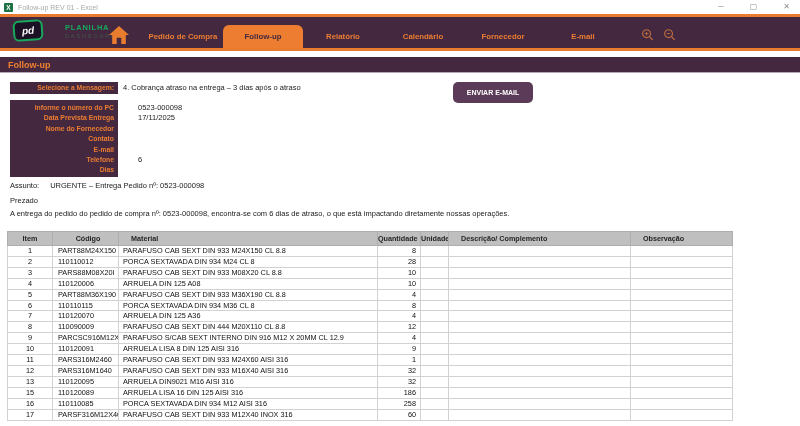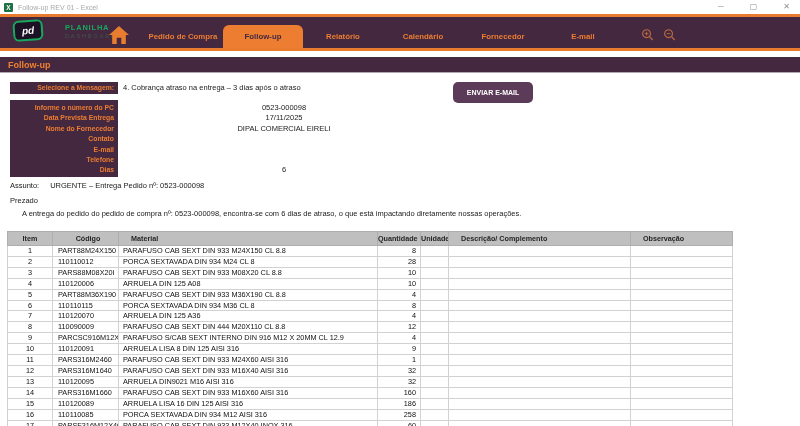--- a/index.html
+++ b/index.html
@@ -51,28 +51,28 @@
   .msg-value { position:absolute; left:123px; top:82px; height:12px; line-height:12px;
     font-size:7.5px; color:#1a1a1a; cursor:pointer; }
   .send-btn { position:absolute; left:453px; top:82px; width:80px; height:21px; background:#5c3b58;
     border:none; border-radius:5px; color:#fff; font-weight:bold; font-size:7px;
     font-family:inherit; cursor:pointer; }
 
   .fields-box { position:absolute; left:10px; top:100px; width:108px; height:77px; background:#432840;
     padding-top:3px; }
   .field-label { height:10.4px; line-height:10.4px; text-align:right; padding-right:4px;
     color:#ed7d31; font-size:6.8px; font-weight:bold; }
-  .field-values { position:absolute; left:124px; top:100px; width:320px; padding-top:3px;text-align:center; }
+  .field-values { position:absolute; left:138px; top:100px; width:320px; padding-top:3px; }
   .field-value { height:10.4px; line-height:10.4px; font-size:7.5px; color:#1a1a1a; }
 
   
   .subject-line { position:absolute; left:10px; top:181px; font-size:7.5px; color:#1a1a1a; }
   .subject-line .lbl { margin-right:11px; }
   .greeting { position:absolute; left:10px; top:196px; font-size:7.5px; color:#1a1a1a; }
-  .body-line { position:absolute; left:10px; top:209px; font-size:7.5px; color:#1a1a1a;margin-left:12px; }
+  .body-line { position:absolute; left:10px; top:209px; font-size:7.5px; color:#1a1a1a; }
 
   
   table.items { position:absolute; left:7px; top:231px; width:725px; border-collapse:collapse;
     table-layout:fixed; font-size:7.3px; color:#111; }
   table.items th { background:#bfbfbf; color:#262626; font-weight:bold; font-size:7.2px;
     height:14px; border:1px solid #aeaeae; overflow:hidden; white-space:nowrap; }
   table.items td { height:9.9px; line-height:9.9px; border:1px solid #d2d2d2; overflow:hidden;
     white-space:nowrap; background:#fff; }
   .c-item   { text-align:center; }
   .c-codigo { text-align:left; padding-left:5px; }
@@ -148,21 +148,20 @@
   <div class="field-label">Data Prevista Entrega</div>
   <div class="field-label">Nome do Fornecedor</div>
   <div class="field-label">Contato</div>
   <div class="field-label">E-mail</div>
   <div class="field-label">Telefone</div>
   <div class="field-label">Dias</div>
 </div>
 <div class="field-values">
   <div class="field-value">0523-000098</div>
   <div class="field-value">17/11/2025</div>
-  <div class="field-value">DIPAL COMERCIAL EIRELI</div>
   <div class="field-value"></div>
   <div class="field-value"></div>
   <div class="field-value"></div>
   <div class="field-value">6</div>
 </div>
 
 <div class="subject-line">
   <span class="lbl">Assunto:</span><span>URGENTE – Entrega Pedido nº: 0523-000098</span>
 </div>
 <div class="greeting">Prezado</div>
@@ -313,29 +312,20 @@
   <tr>
     <td class="c-item">13</td>
     <td class="c-codigo">110120095</td>
     <td class="c-mat">ARRUELA DIN9021 M16 AISI 316</td>
     <td class="c-qtd">32</td>
     <td class="c-uni"></td>
     <td class="c-desc"></td>
     <td class="c-obs"></td>
   </tr>
 
-  <tr>
-    <td class="c-item">14</td>
-    <td class="c-codigo">PARS316M1660</td>
-    <td class="c-mat">PARAFUSO CAB SEXT DIN 933 M16X60 AISI 316</td>
-    <td class="c-qtd">160</td>
-    <td class="c-uni"></td>
-    <td class="c-desc"></td>
-    <td class="c-obs"></td>
-  </tr>
 
   <tr>
     <td class="c-item">15</td>
     <td class="c-codigo">110120089</td>
     <td class="c-mat">ARRUELA LISA 16 DIN 125 AISI 316</td>
     <td class="c-qtd">186</td>
     <td class="c-uni"></td>
     <td class="c-desc"></td>
     <td class="c-obs"></td>
   </tr>

